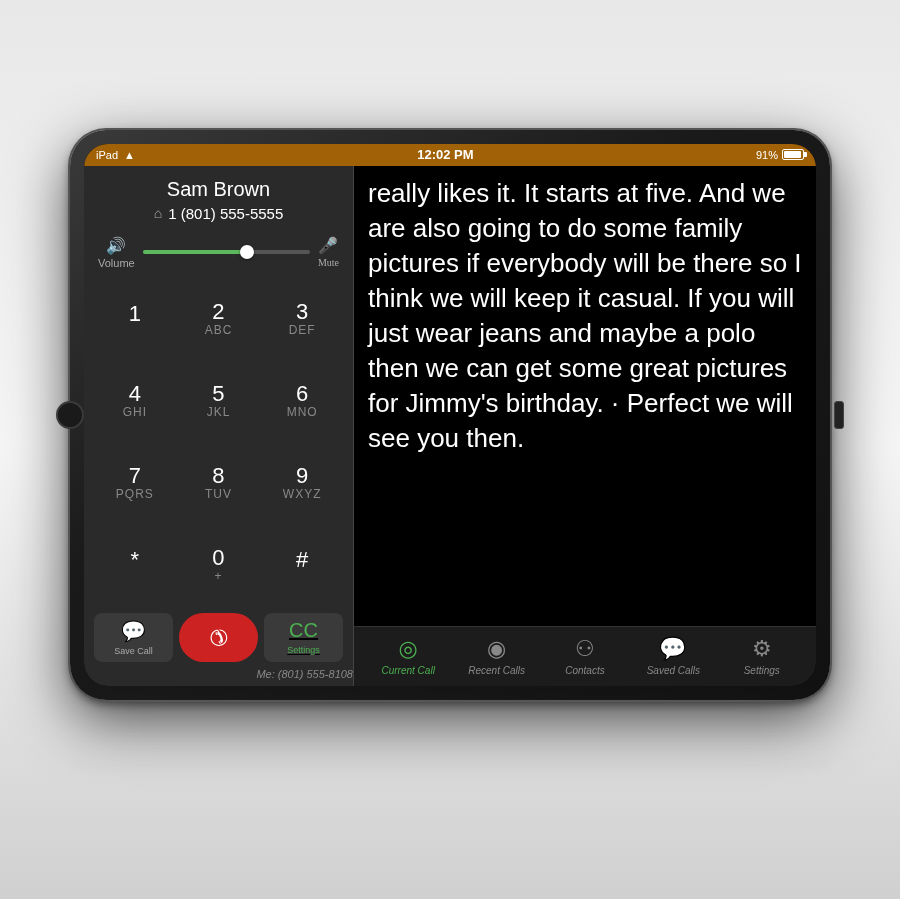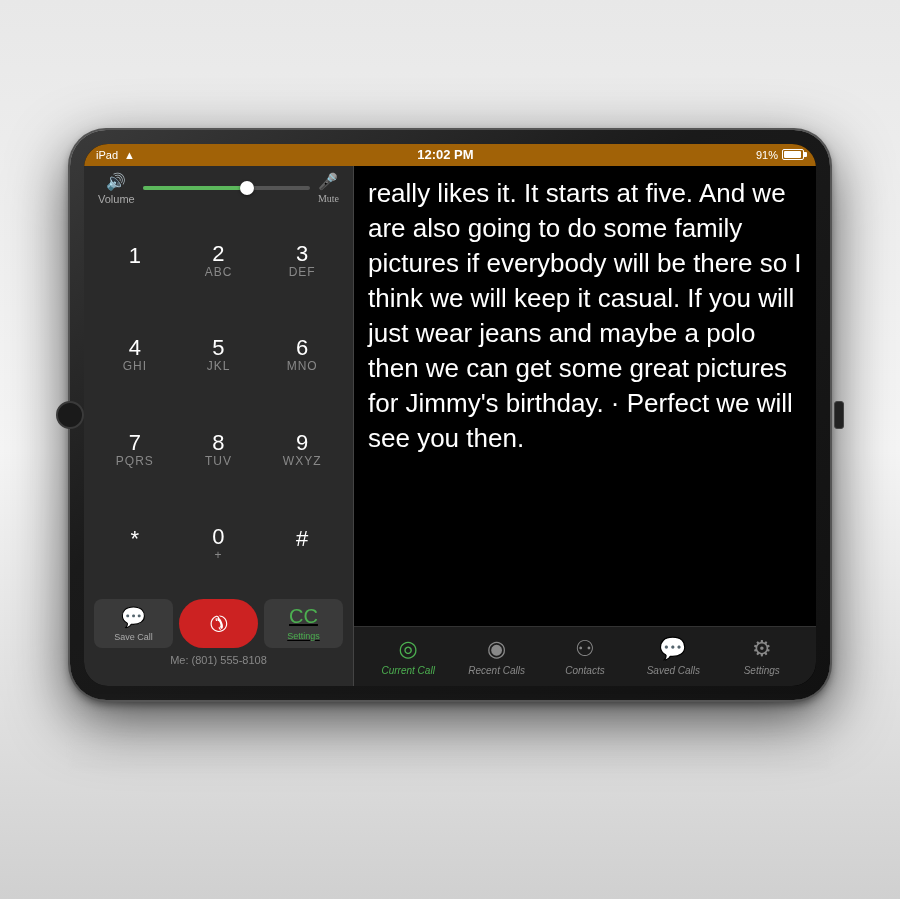--- a/index.html
+++ b/index.html
@@ -265,24 +265,25 @@
     }
     .action-icon {
       font-size: 20px;
     }
     .action-label {
       font-size: 9px;
       color: #aaa;
     }
 
     .me-number {
-      text-align: center;
+      text-align: right;
       color: #888;
       font-size: 11px;
-      padding: 2px 0 20px;
+      padding: 2px 0 6px;
+      font-style: italic;
     }
 
     
     .caption-panel {
       flex: 1;
       background: #000;
       display: flex;
       flex-direction: column;
     }
 
@@ -379,20 +380,27 @@
           <div class="battery-icon">
             <div class="battery-fill"></div>
           </div>
         </div>
       </div>
 
       <div class="main-content">
 
         <div class="dialer-panel">
 
+          <div class="contact-info">
+            <div class="contact-name">Sam Brown</div>
+            <div class="contact-number-row">
+              <span class="home-icon">⌂</span>
+              <span class="contact-number">1 (801) 555-5555</span>
+            </div>
+          </div>
 
           <div class="volume-row">
             <div class="volume-label-col">
               <span class="vol-icon">🔊</span>
               <span class="vol-label">Volume</span>
             </div>
             <div class="slider-track">
               <div class="slider-fill"></div>
               <div class="slider-thumb"></div>
             </div>

